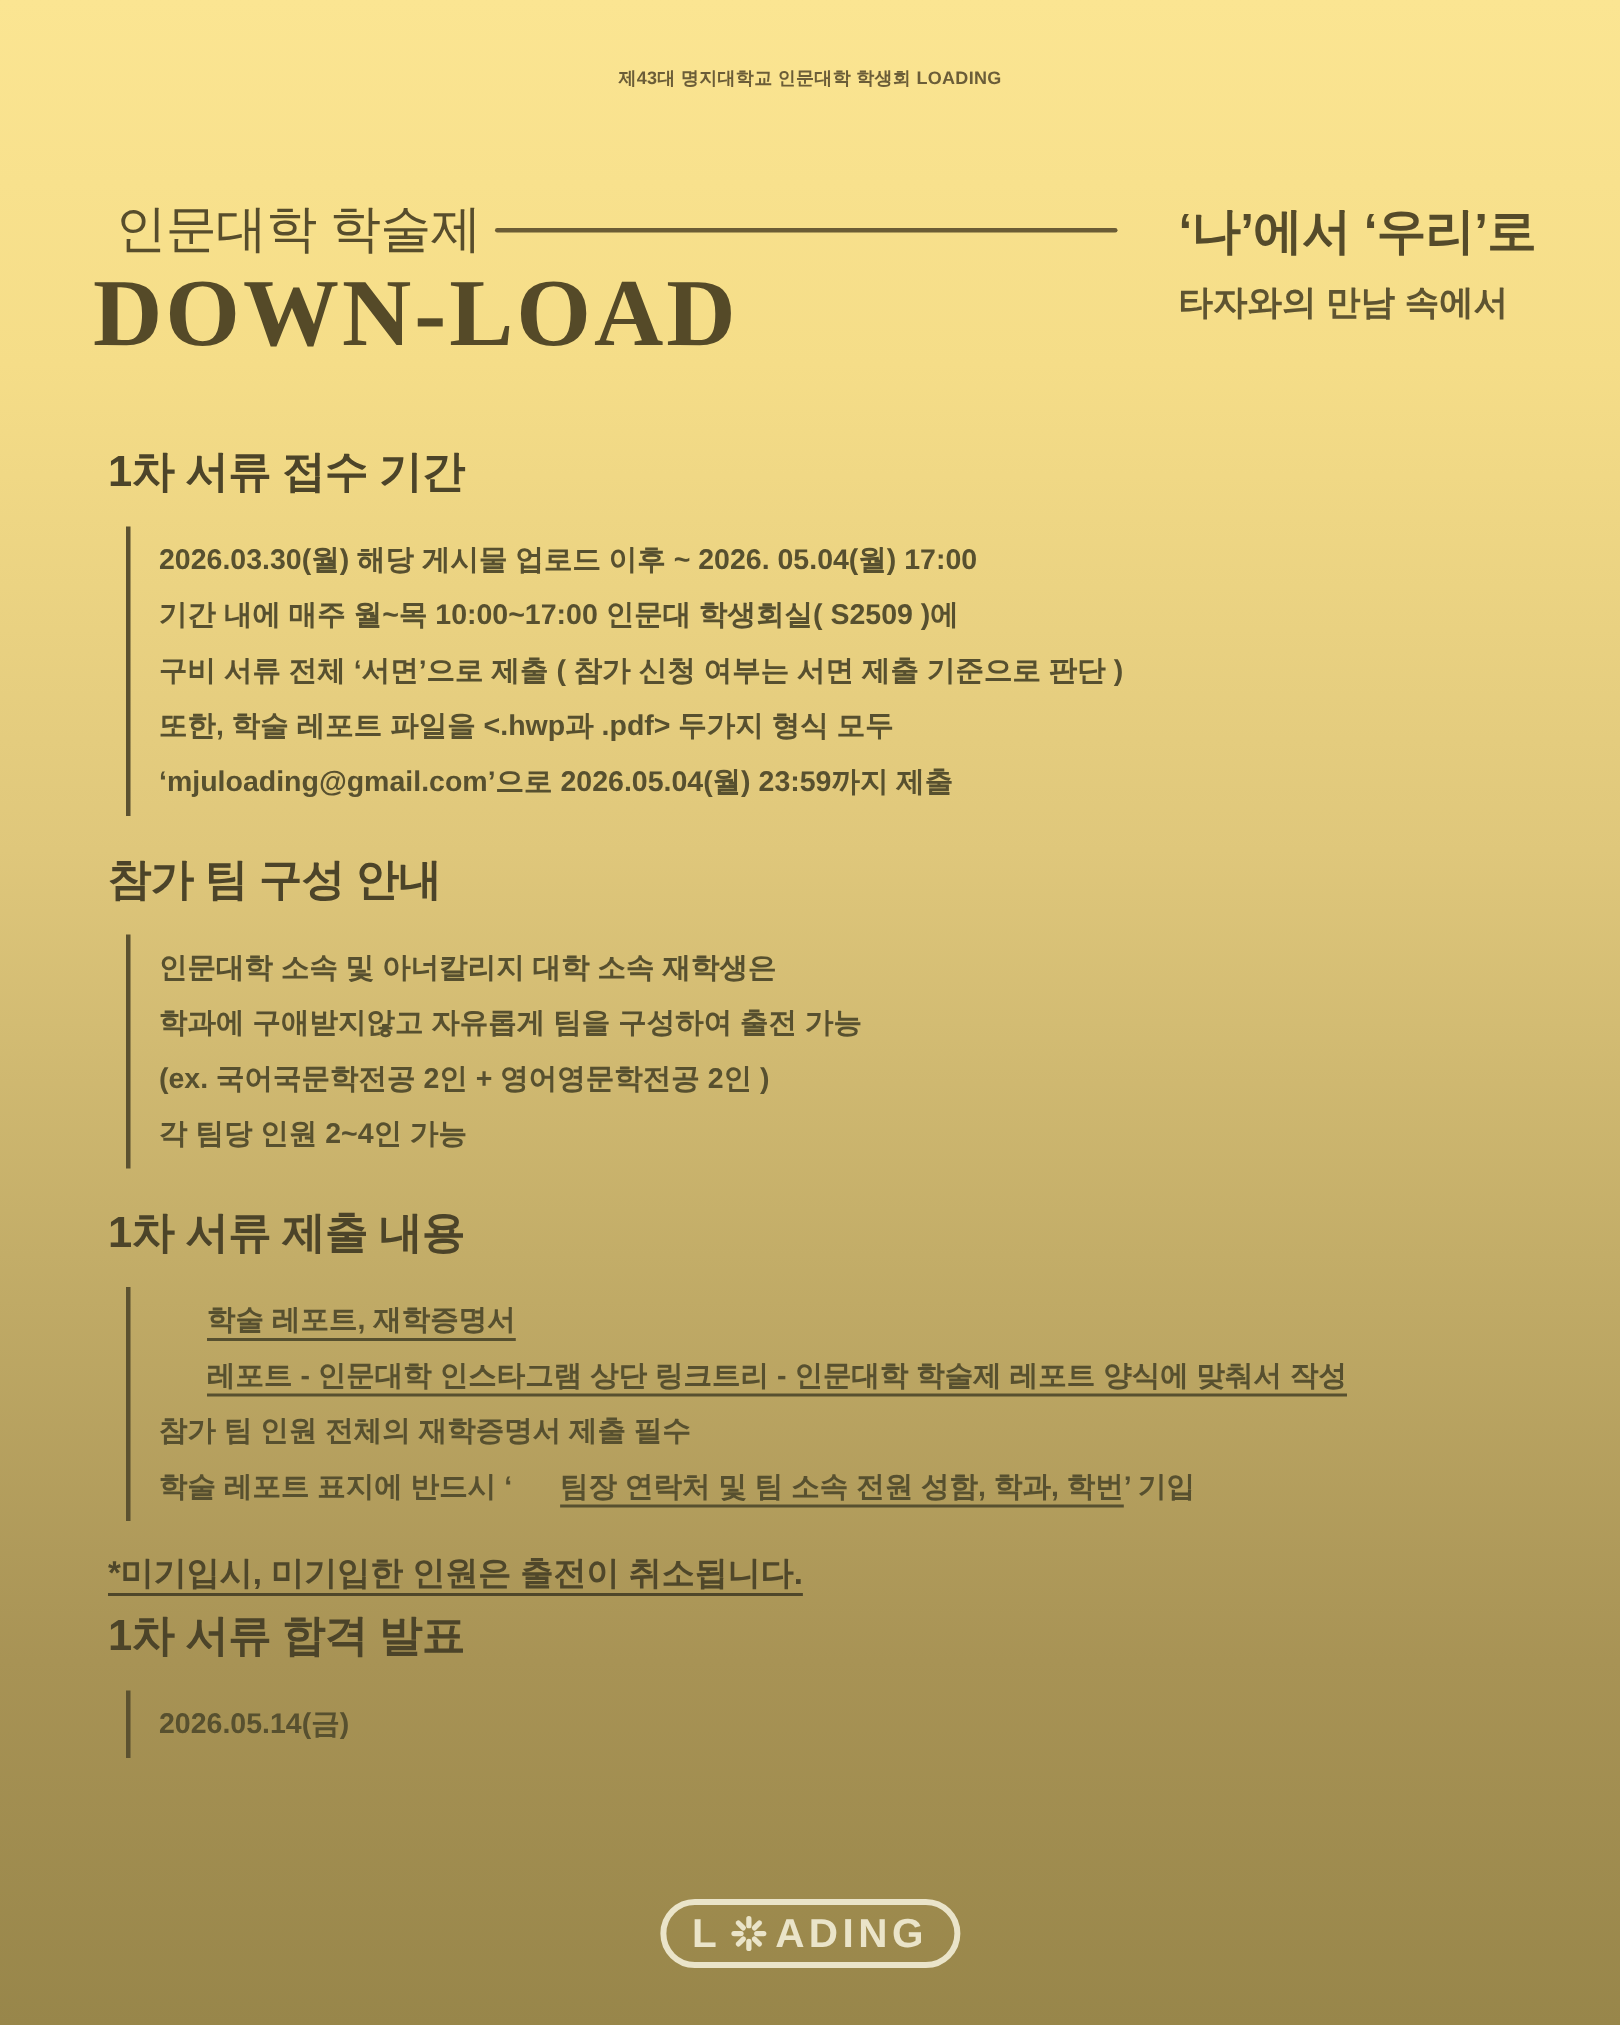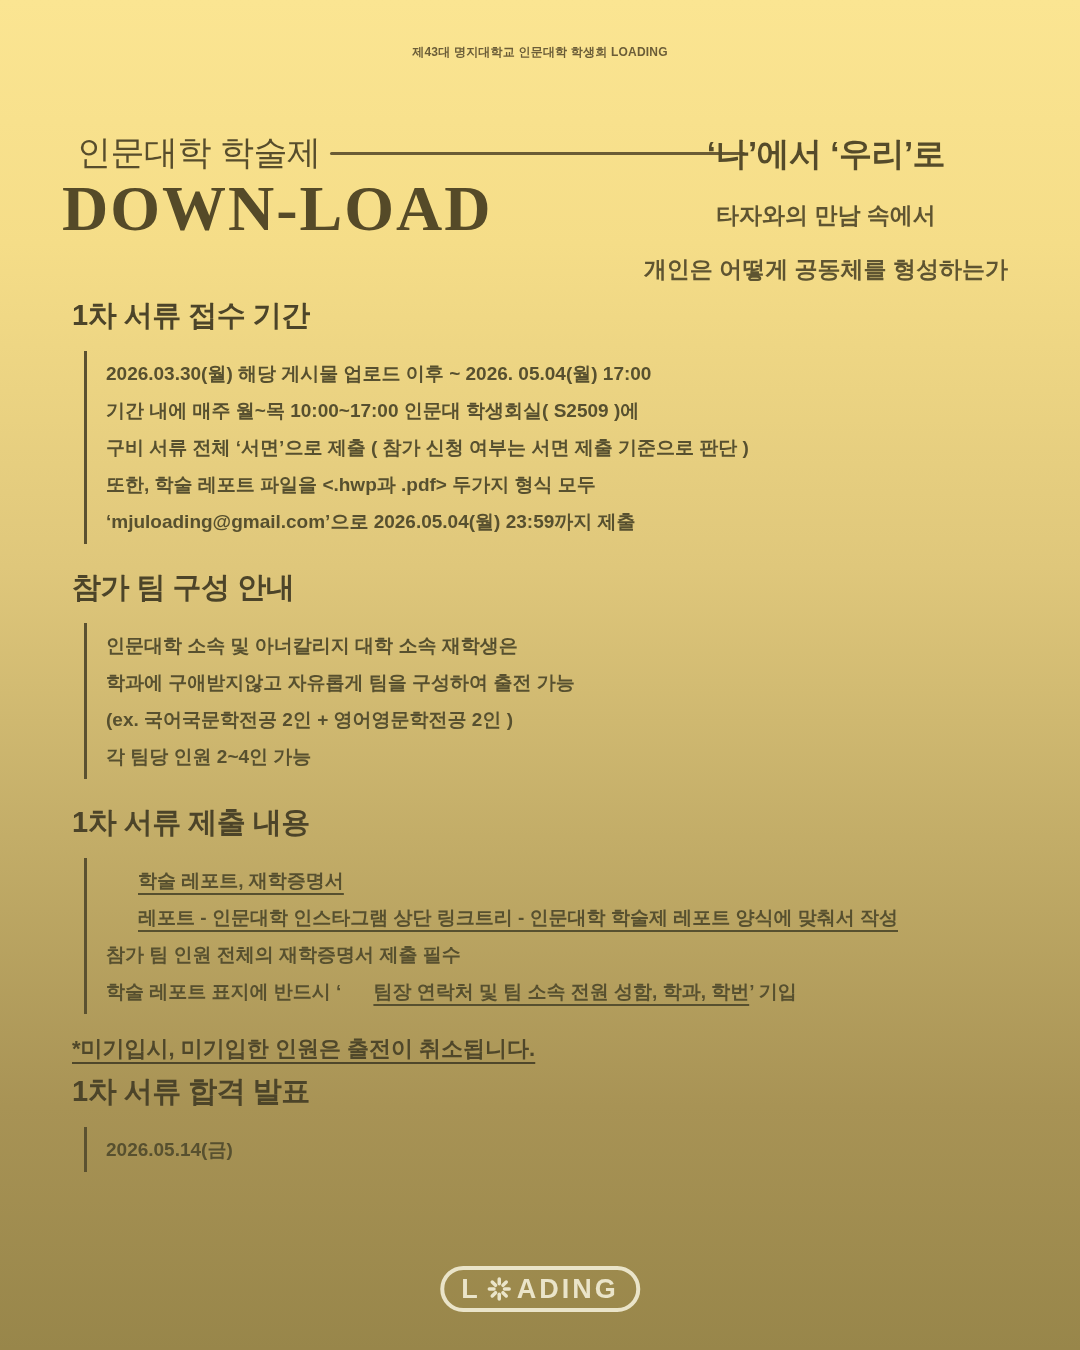--- a/index.html
+++ b/index.html
@@ -26,24 +26,24 @@
   .title{
     position:absolute;left:62px;top:172px;
     font-family:"Liberation Serif","DejaVu Serif",serif;
     font-size:64px;font-weight:700;color:#554a28;letter-spacing:2px;
   }
   .rule{
     position:absolute;left:330px;top:152px;width:415px;height:3px;
     background:#6b5c35;border-radius:2px;
   }
   .tagline-block{
-    position:absolute;right:72px;top:132px;text-align:center;color:#5b5130;
+    position:absolute;right:56px;top:132px;text-align:left;color:#5b5130;
   }
   .tagline{font-size:33px;font-weight:800;letter-spacing:-.5px;color:#554b2a;}
-  .tag-sub{font-size:23px;font-weight:600;margin-top:23px;color:#5e5431;}
+  .tag-sub{font-size:23px;font-weight:600;margin-top:9px;color:#5e5431;}
   
   .content{position:absolute;top:298px;left:0;right:0;padding:0 29px 0 72px;}
   .sec-heading{
     font-size:29px;font-weight:800;color:#4c4429;line-height:35px;
     margin:0 0 18px 0;letter-spacing:-.5px;
   }
   .sec-body{
     margin:0 0 26px 12px;padding:4px 0 4px 19px;
     border-left:3.5px solid #5b5130;
   }
@@ -76,21 +76,20 @@
 
   <div class="caption">제43대 명지대학교 인문대학 학생회 LOADING</div>
 
   <div class="subtitle">인문대학 학술제</div>
   <div class="title">DOWN-LOAD</div>
   <div class="rule"></div>
 
   <div class="tagline-block">
     <div class="tagline">‘나’에서 ‘우리’로</div>
     <div class="tag-sub">타자와의 만남 속에서</div>
-    <div class="tag-sub">개인은 어떻게 공동체를 형성하는가</div>
   </div>
 
   <div class="content">
 
     <div>
       <h2 class="sec-heading">1차 서류 접수 기간</h2>
       <div class="sec-body">
         <div class="bl">2026.03.30(월) 해당 게시물 업로드 이후 ~ 2026. 05.04(월) 17:00</div>
         <div class="bl">기간 내에 매주 월~목 10:00~17:00 인문대 학생회실( S2509 )에</div>
         <div class="bl">구비 서류 전체 ‘서면’으로 제출 ( 참가 신청 여부는 서면 제출 기준으로 판단 )</div>

